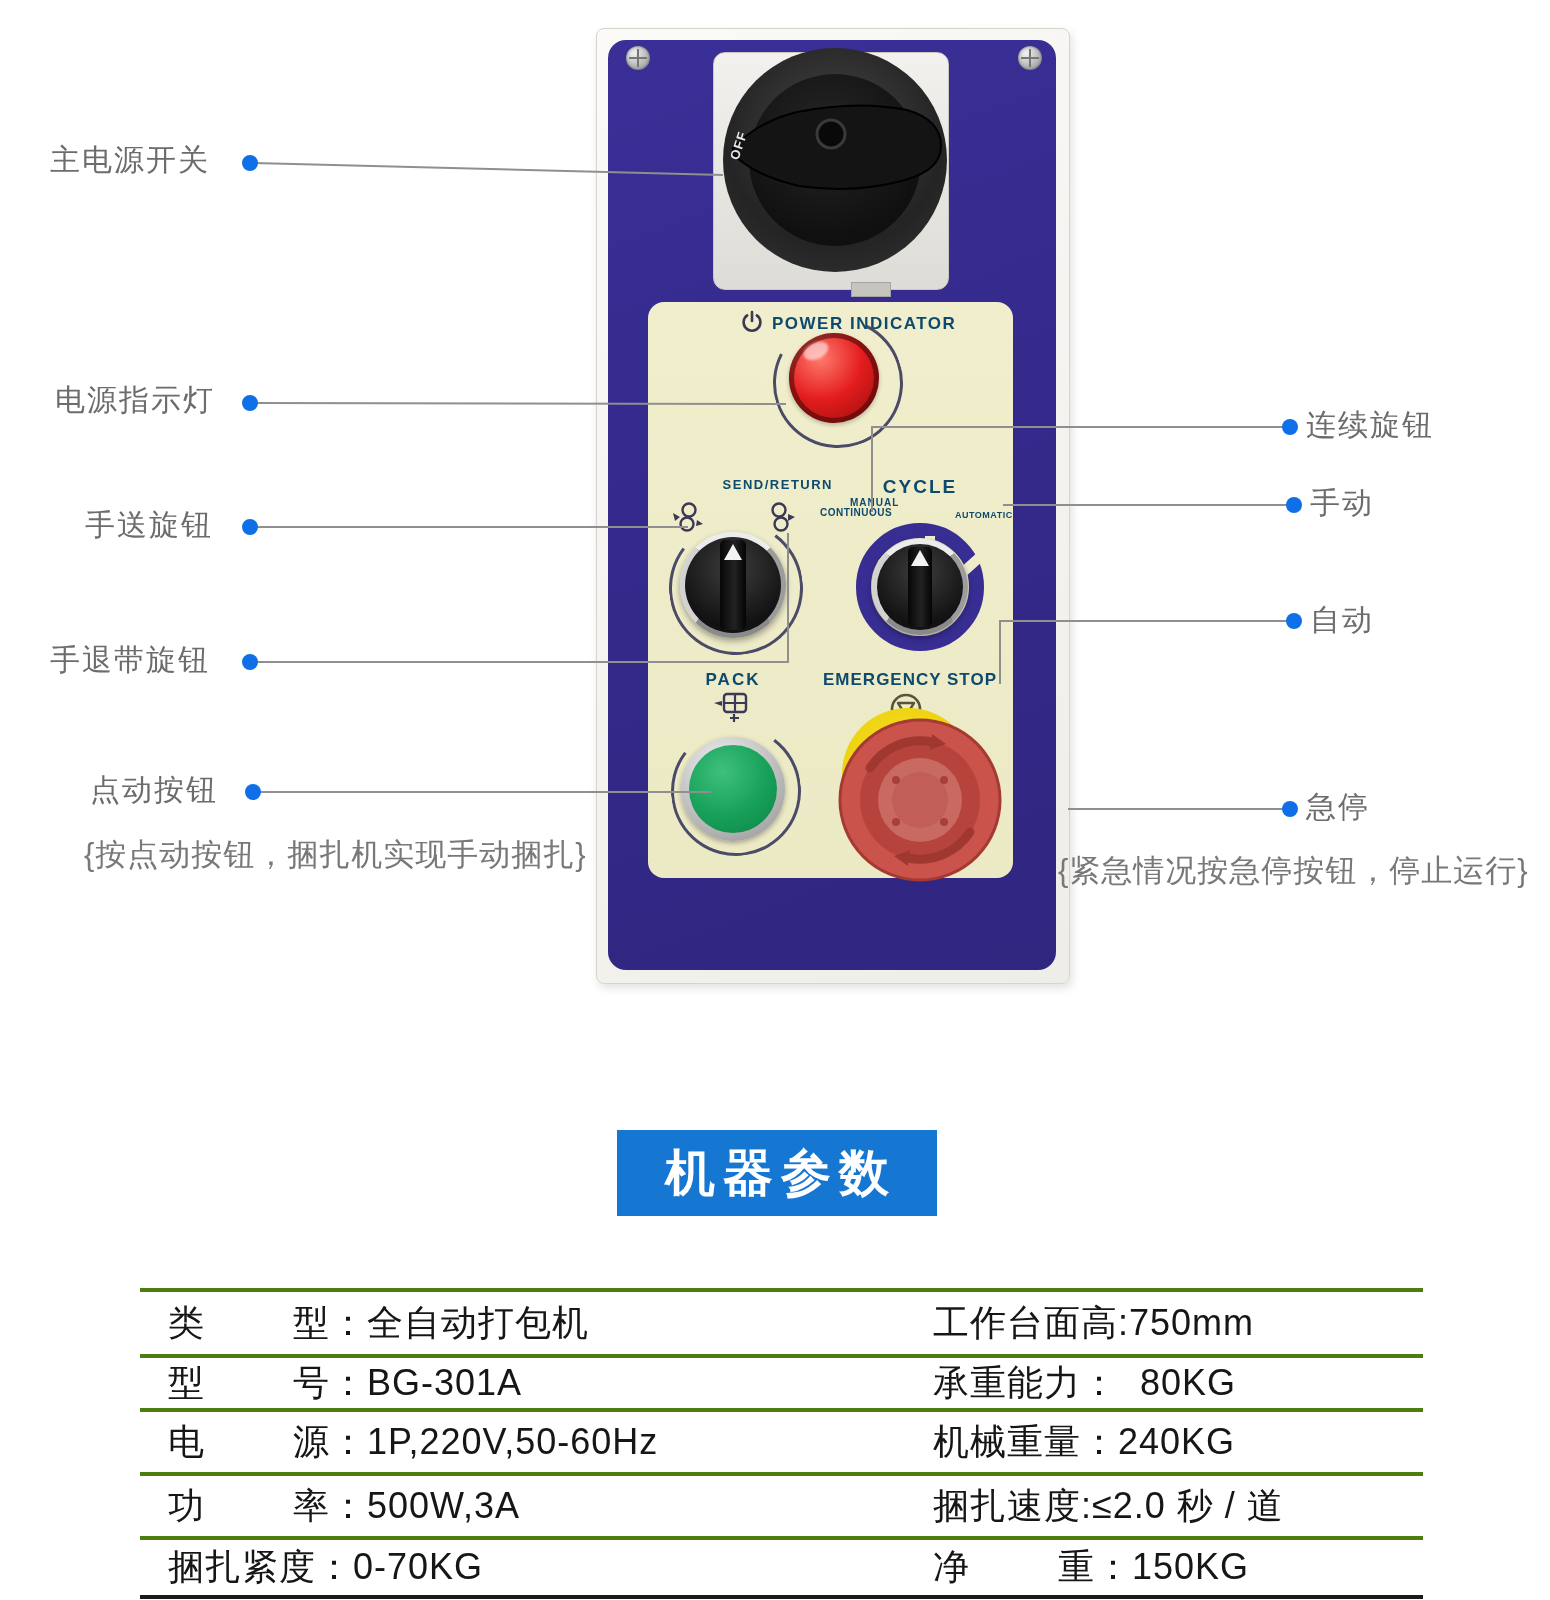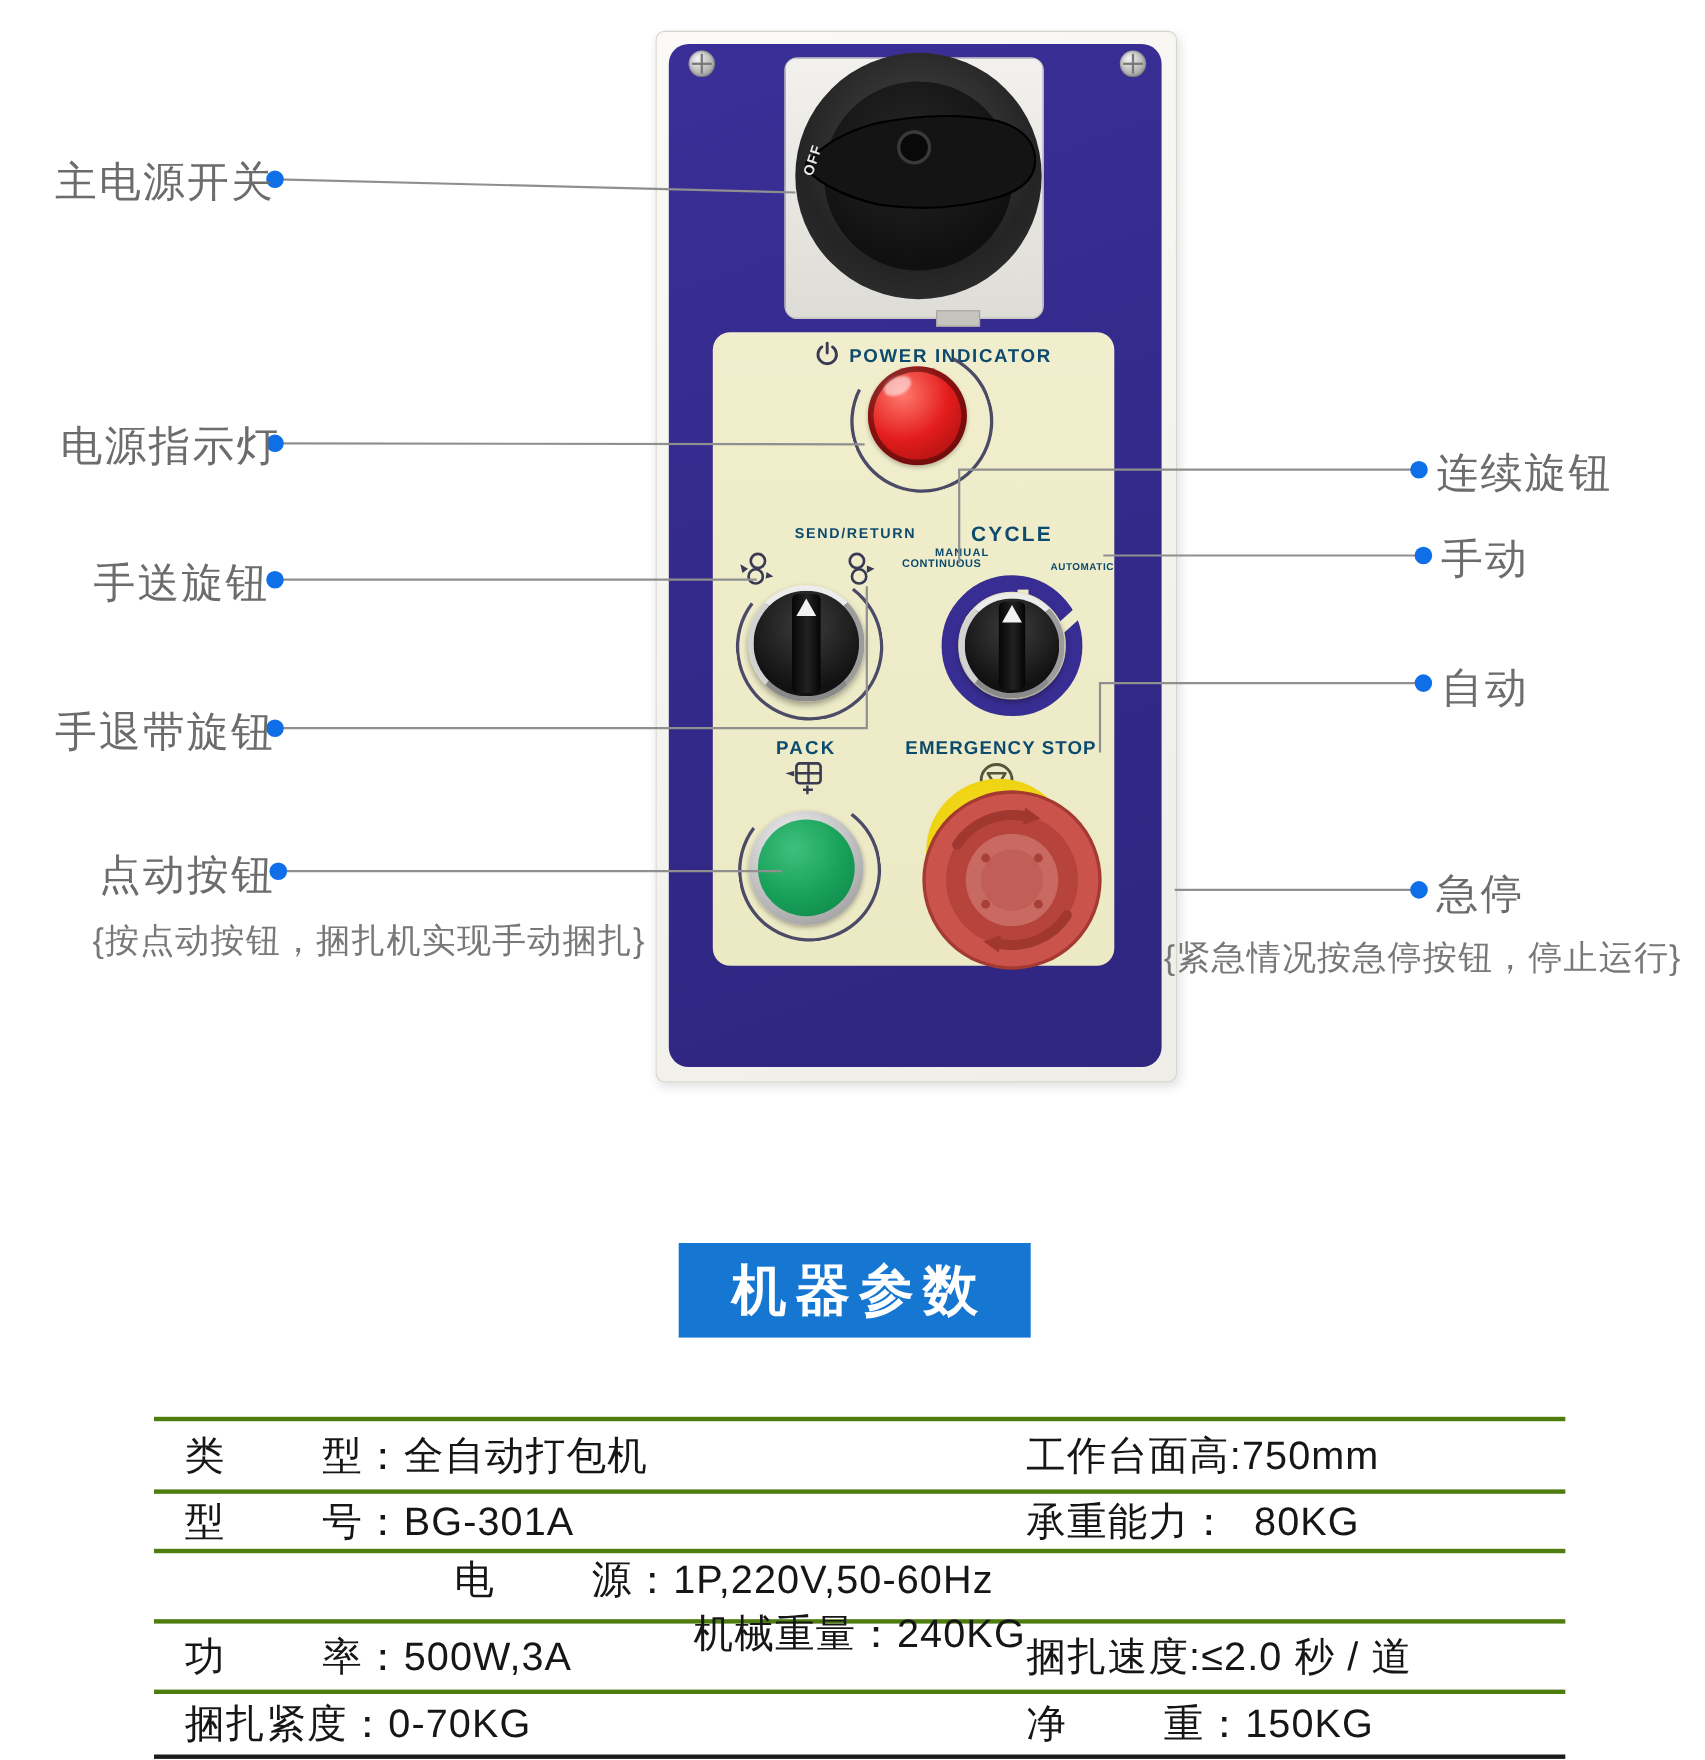--- a/index.html
+++ b/index.html
@@ -60,21 +60,21 @@
   .silver{border-radius:50%;background:radial-gradient(circle at 40% 30%,#f5f5f5,#b9b9b9 60%,#8f8f8f);
     box-shadow:0 2px 5px rgba(0,0,0,.3);}
   .green-cap{position:absolute;left:8px;top:8px;right:8px;bottom:8px;border-radius:50%;
     background:radial-gradient(circle at 38% 30%,#3ec07c,#17a058 55%,#0f8246);}
 
   
   .yellow-disc{left:842px;top:708px;width:132px;height:132px;border-radius:50%;
     background:radial-gradient(circle at 45% 40%,#f6df24,#eccf0d 70%,#d8bd08);}
 
   
-  .cn-label{font-size:38px;color:#6c6c6c;letter-spacing:2px;}
+  .cn-label{font-size:30px;color:#6c6c6c;letter-spacing:2px;}
   .cn-note{font-size:31px;color:#787878;letter-spacing:1px;}
 
   
   .banner{left:617px;top:1130px;width:320px;height:86px;background:#1677d2;
     display:flex;align-items:center;justify-content:center;}
   .banner span{color:#fff;font-size:50px;font-weight:bold;letter-spacing:8px;text-indent:8px;}
 
   
   .spec{left:140px;top:1288px;width:1283px;}
   .spec-row{display:flex;border-top:4px solid #4d7c0f;align-items:center;}
@@ -240,21 +240,21 @@
 
   <div class="abs spec">
     <div class="spec-row" style="height:62px;">
       <div class="cell cell-l">类        型：全自动打包机</div>
       <div class="cell cell-r">工作台面高:750mm</div>
     </div>
     <div class="spec-row" style="height:50px;">
       <div class="cell cell-l">型        号：BG-301A</div>
       <div class="cell cell-r">承重能力：  80KG</div>
     </div>
-    <div class="spec-row" style="height:60px;flex-direction:column;">
+    <div class="spec-row" style="height:60px;">
       <div class="cell cell-l">电        源：1P,220V,50-60Hz</div>
       <div class="cell cell-r">机械重量：240KG</div>
     </div>
     <div class="spec-row" style="height:60px;">
       <div class="cell cell-l">功        率：500W,3A</div>
       <div class="cell cell-r">捆扎速度:≤2.0 秒 / 道</div>
     </div>
     <div class="spec-row" style="height:55px;">
       <div class="cell cell-l">捆扎紧度：0-70KG</div>
       <div class="cell cell-r">净        重：150KG</div>

